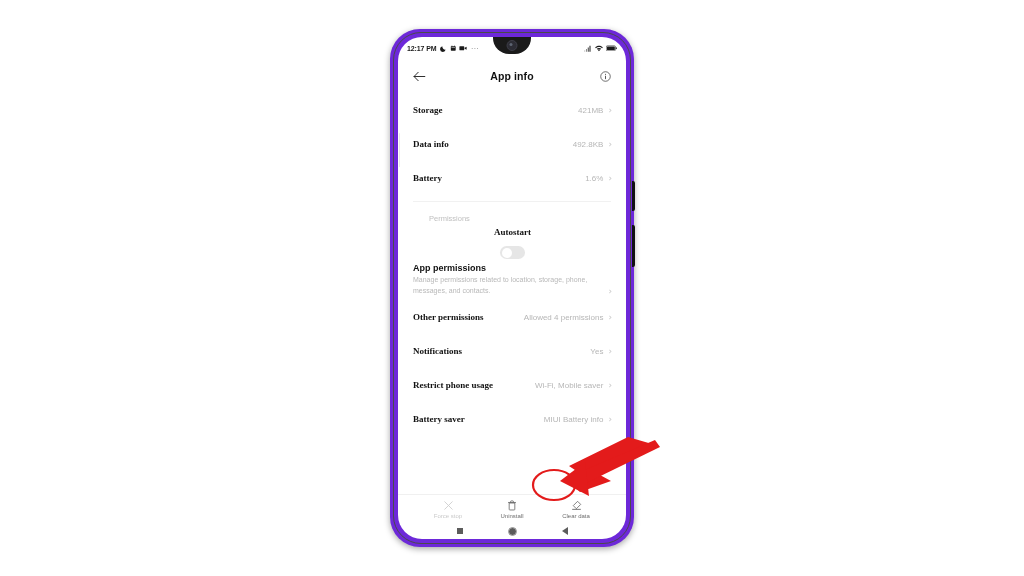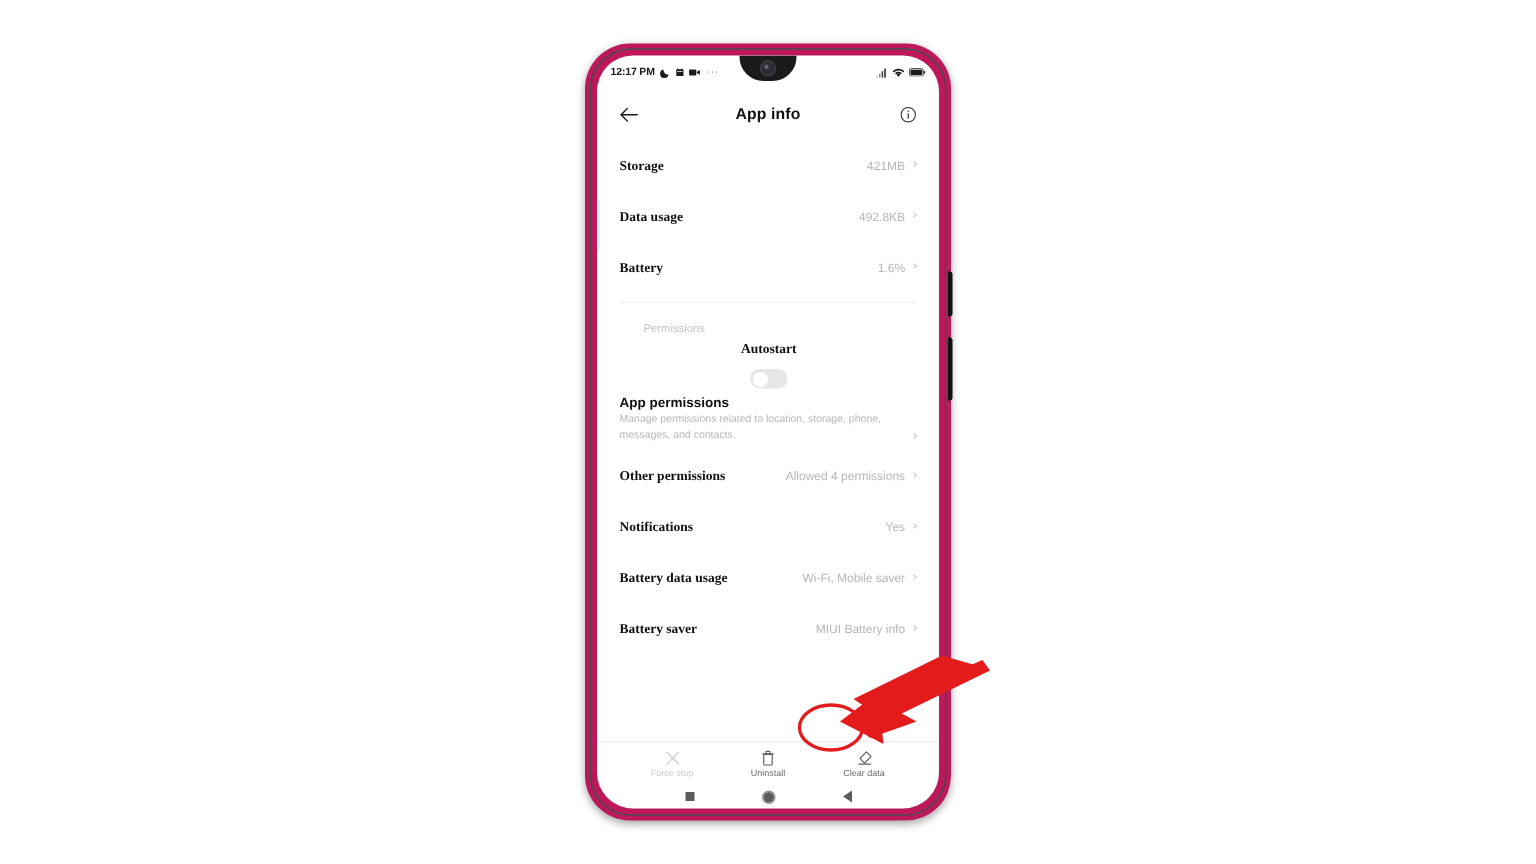--- a/index.html
+++ b/index.html
@@ -16,21 +16,21 @@
   }
 
   
   #phone-frame {
     position: absolute;
     left: 390px;
     top: 29px;
     width: 244px;
     height: 518px;
     border-radius: 30px;
-    background: #be185d;
+    background: #6d28d9;
     box-shadow: 0 2px 6px rgba(0,0,0,0.35);
   }
   #phone-frame::after {
     content: "";
     position: absolute;
     left: 3px; right: 3px; top: 3px; bottom: 3px;
     border-radius: 28px;
     border: 1px solid #4a4a4a;
     pointer-events: none;
   }
@@ -408,21 +408,21 @@
     <div id="content">
 
       <div class="row">
         <span class="row-label">Storage</span>
         <span class="row-spacer"></span>
         <span class="row-value">421MB</span>
         <span class="chev">›</span>
       </div>
 
       <div class="row">
-        <span class="row-label">Data usage</span>
+        <span class="row-label">Data info</span>
         <span class="row-spacer"></span>
         <span class="row-value">492.8KB</span>
         <span class="chev">›</span>
       </div>
 
       <div class="row">
         <span class="row-label">Battery</span>
         <span class="row-spacer"></span>
         <span class="row-value">1.6%</span>
         <span class="chev">›</span>
@@ -456,21 +456,21 @@
       </div>
 
       <div class="row">
         <span class="row-label">Notifications</span>
         <span class="row-spacer"></span>
         <span class="row-value">Yes</span>
         <span class="chev">›</span>
       </div>
 
       <div class="row">
-        <span class="row-label">Battery data usage</span>
+        <span class="row-label">Restrict phone usage</span>
         <span class="row-spacer"></span>
         <span class="row-value">Wi-Fi, Mobile saver</span>
         <span class="chev">›</span>
       </div>
 
       <div class="row">
         <span class="row-label">Battery saver</span>
         <span class="row-spacer"></span>
         <span class="row-value">MIUI Battery info</span>
         <span class="chev">›</span>

